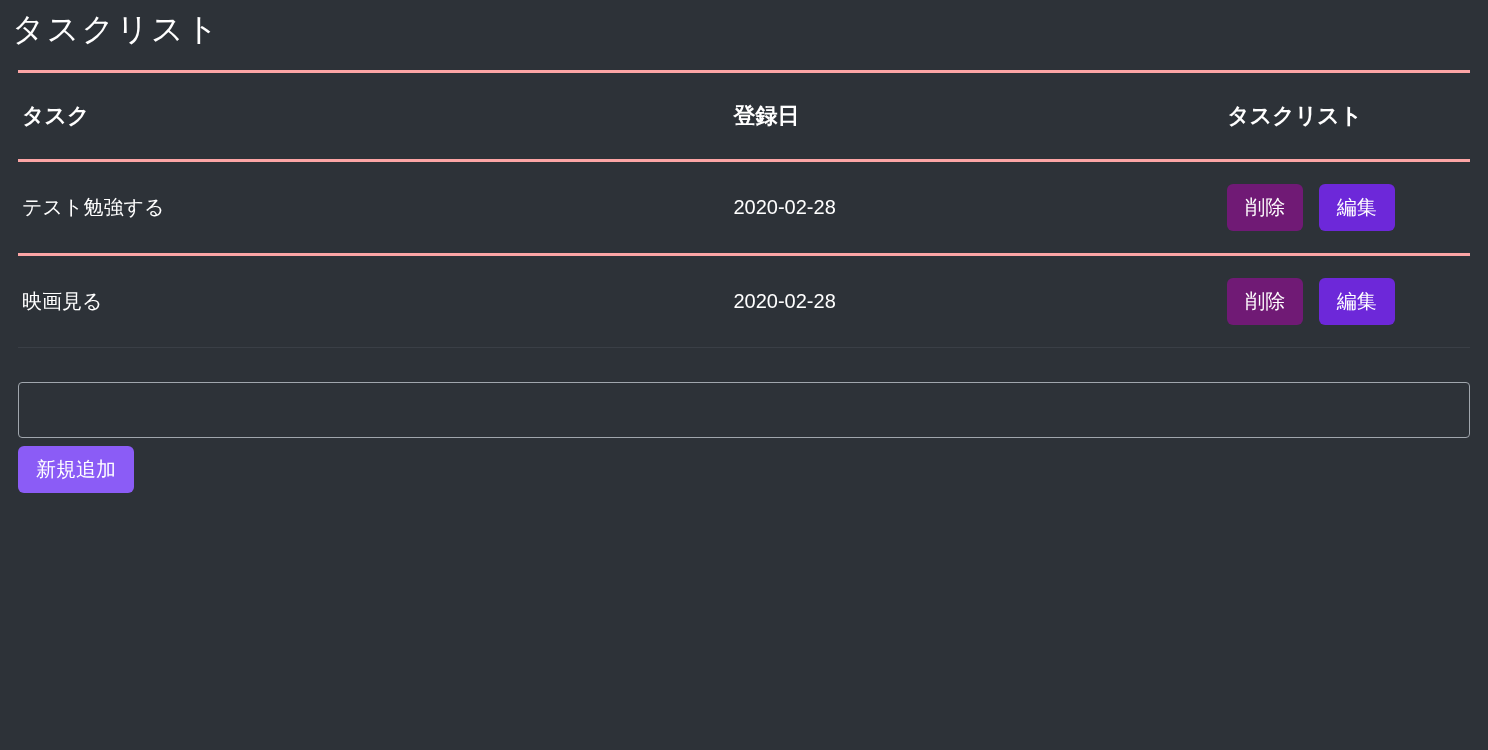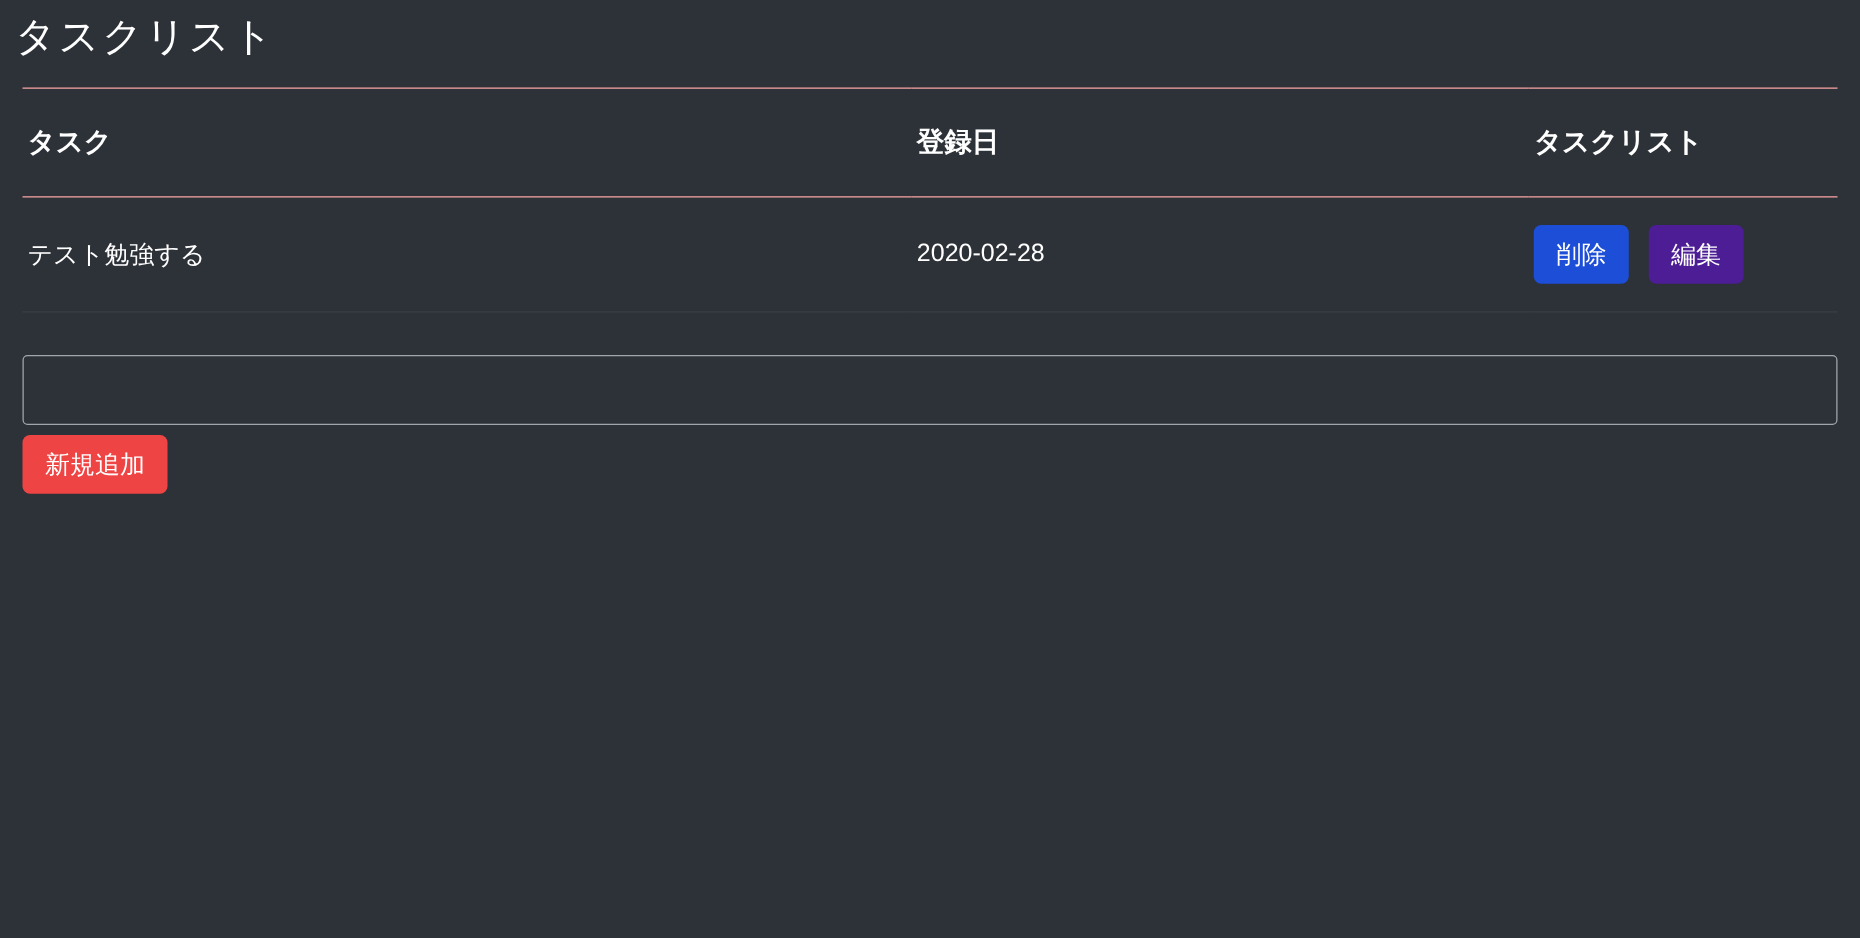--- a/index.html
+++ b/index.html
@@ -21,21 +21,21 @@
   }
   table.task-table {
     width: 100%;
     border-collapse: collapse;
   }
   table.task-table th,
   table.task-table td {
     text-align: left;
     vertical-align: middle;
     padding: 22px 4px;
-    border-top: 1px solid #fca5a5;
+    border-top: 3px solid #fca5a5;
   }
   table.task-table thead th {
     font-weight: 700;
     font-size: 22px;
     padding-top: 28px;
     padding-bottom: 28px;
   }
   table.task-table tbody tr:last-child td {
     border-bottom: 1px solid #3a3f46;
   }
@@ -47,23 +47,23 @@
     display: inline-block;
     border: none;
     border-radius: 6px;
     color: #fff;
     font-size: 20px;
     padding: 10px 18px;
     margin-right: 10px;
     cursor: pointer;
     font-family: inherit;
   }
-  .btn-danger  { background: #1d4ed8; }
-  .btn-primary { background: #4c1d95; }
-  .btn-success { background: #ef4444; }
+  .btn-danger  { background: #701a75; }
+  .btn-primary { background: #6d28d9; }
+  .btn-success { background: #8b5cf6; }
   .new-task-input {
     display: block;
     width: 100%;
     box-sizing: border-box;
     background: #2d3238;
     color: #fff;
     border: 1px solid #a0a6ad;
     border-radius: 4px;
     height: 56px;
     margin-top: 34px;
@@ -91,20 +91,28 @@
     <tbody id="task-rows">
   <tr>
     <td>テスト勉強する</td>
     <td>2020-02-28</td>
     <td class="actions-cell">
       <button class="btn btn-danger">削除</button>
       <button class="btn btn-primary">編集</button>
     </td>
   </tr>
 
+  <tr>
+    <td>映画見る</td>
+    <td>2020-02-28</td>
+    <td class="actions-cell">
+      <button class="btn btn-danger">削除</button>
+      <button class="btn btn-primary">編集</button>
+    </td>
+  </tr>
 
 
 </tbody>
   </table>
 
   <input type="text" class="new-task-input" value="" style="">
 
   <div class="add-row">
     <button class="btn btn-success">新規追加</button>
   </div>

